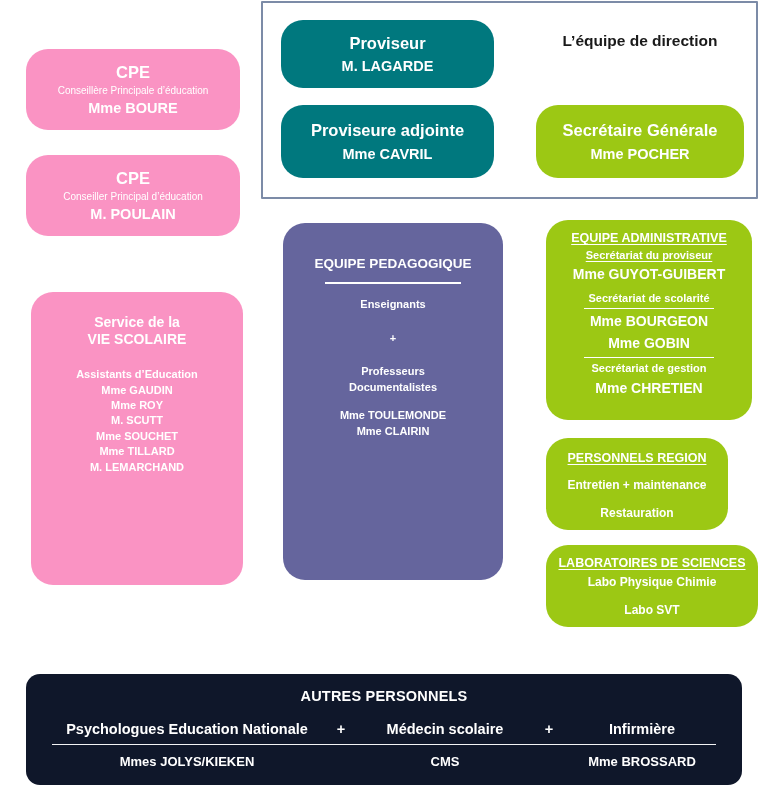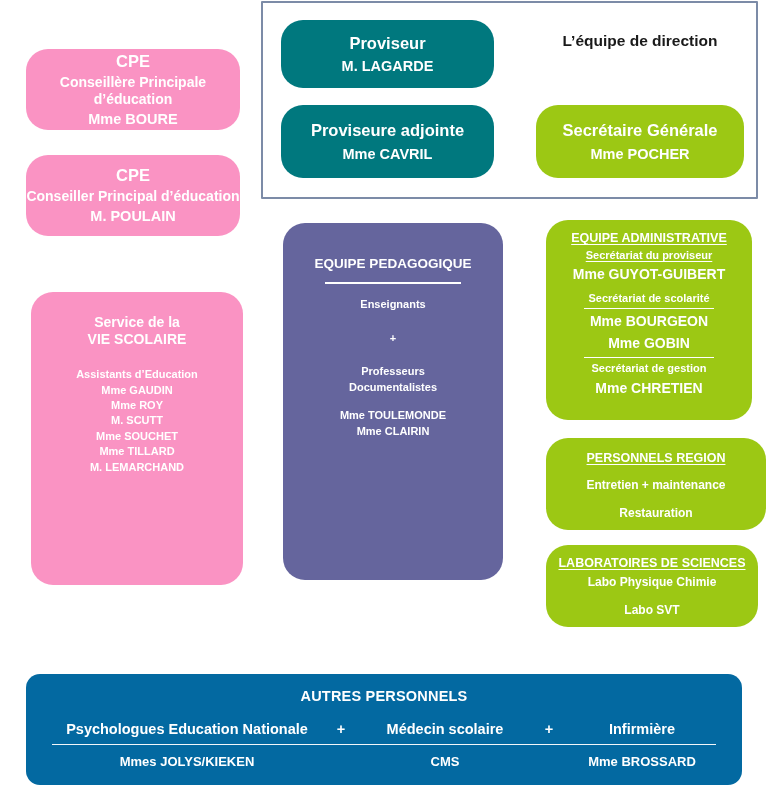--- a/index.html
+++ b/index.html
@@ -48,21 +48,21 @@
     position: absolute;
     color: #1a1a1a;
     font-weight: bold;
     font-size: 15.5px;
     text-align: center;
     white-space: nowrap;
   }
 
   .ln        { line-height: 1.22; }
   .t-title   { font-weight: bold; font-size: 16.5px; }
-  .t-sub     { font-weight: bold; font-size: 14px; }
+  .t-sub     { font-weight: normal; font-size: 10px; }
   .t-name    { font-weight: bold; font-size: 14.5px; }
   .t-big     { font-weight: bold; font-size: 11px; }
   .t-mid     { font-weight: bold; font-size: 14px; }
   .t-small   { font-weight: bold; font-size: 12px; }
   .t-xs      { font-weight: bold; font-size: 11px; }
 
   .spacer-sm { height: 9px; }
   .spacer-md { height: 15px; }
   .spacer-lg { height: 20px; }
 
@@ -78,21 +78,21 @@
     background: #ffffff;
     border: 0;
     margin: 3px 0 4px 0;
   }
   .u { text-decoration: underline; text-underline-offset: 2px; }
 
   
   .banner {
     position: absolute;
     box-sizing: border-box;
-    background: #0369a1;
+    background: #0f172a;
     border-radius: 14px;
     color: #ffffff;
     padding: 14px 22px 16px 22px;
   }
   .banner-title {
     text-align: center;
     font-weight: bold;
     font-size: 14.5px;
     letter-spacing: .2px;
   }
@@ -197,21 +197,21 @@
     <div class="spacer-sm"></div>
     <div class="t-xs ln">Secrétariat de scolarité</div>
     <div class="hr-thin" style="width:130px;"></div>
     <div class="t-mid ln">Mme BOURGEON</div>
     <div class="t-mid ln" style="margin-top:5px;">Mme GOBIN</div>
     <div class="hr-thin" style="width:130px; margin-top:5px;"></div>
     <div class="t-xs ln">Secrétariat de gestion</div>
     <div class="t-mid ln" style="margin-top:4px;">Mme CHRETIEN</div>
   </div>
 
-  <div class="box green" style="left:546px; top:438px; width:220px; height:92px; justify-content:flex-start; padding-top:13px;">
+  <div class="box green" style="left:546px; top:438px; width:182px; height:92px; justify-content:flex-start; padding-top:13px;">
     <div class="t-small ln u" style="font-size:12.5px;">PERSONNELS REGION</div>
     <div class="t-small ln" style="margin-top:12px;">Entretien + maintenance</div>
     <div class="t-small ln" style="margin-top:13px;">Restauration</div>
   </div>
 
   <div class="box green" style="left:546px; top:545px; width:212px; height:82px; justify-content:flex-start; padding-top:11px;">
     <div class="t-small ln u" style="font-size:12.5px;">LABORATOIRES DE SCIENCES</div>
     <div class="t-small ln" style="margin-top:4px;">Labo Physique Chimie</div>
     <div class="t-small ln" style="margin-top:13px;">Labo SVT</div>
   </div>

